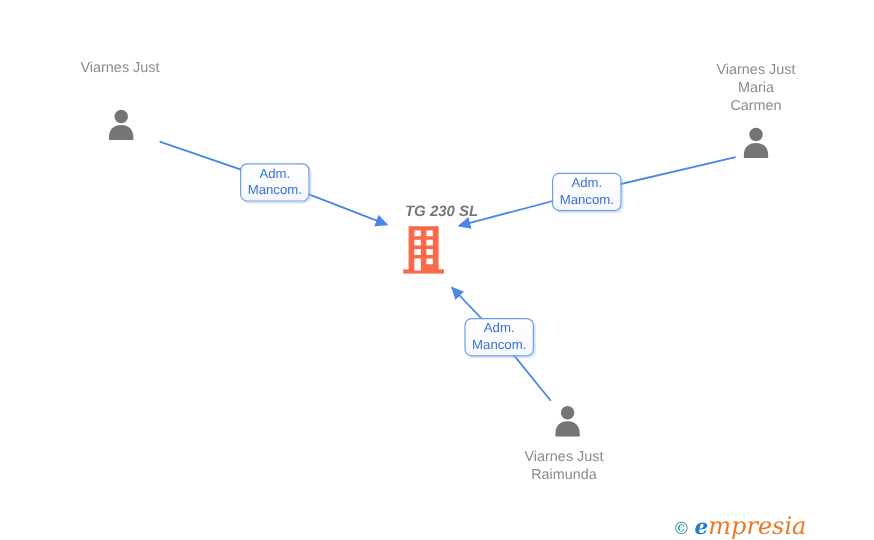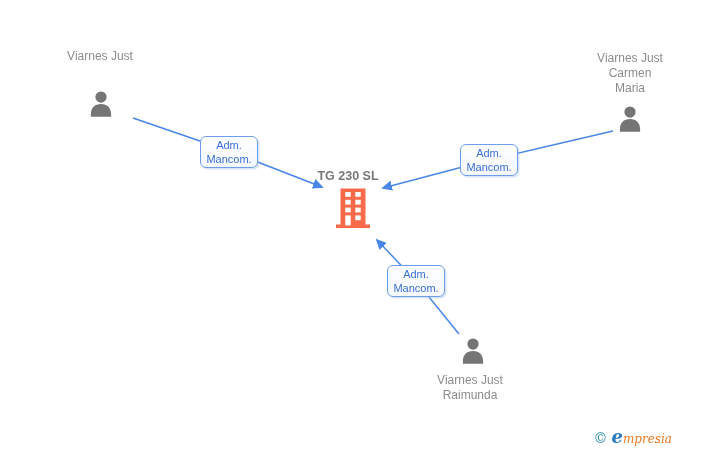--- a/index.html
+++ b/index.html
@@ -67,21 +67,21 @@
     position: absolute;
     right: 4px;
     top: 426px;
     font-family: "DejaVu Serif", serif;
     font-style: italic;
     white-space: nowrap;
     cursor: pointer;
   }
   .watermark .copy { color: #2b8ca6; font-size: 14px; font-style: normal; margin-right: 4px; }
   .watermark .brand-e { color: #2b7bbf; font-size: 18px; font-weight: bold; }
-  .watermark .brand-rest { color: #e87a28; font-size: 12px; margin-top: 20px; }
+  .watermark .brand-rest { color: #e87a28; font-size: 20px; margin-top: 20px; }
 </style>
 </head>
 <body>
 
 <div id="canvas">
 
   <svg id="edges-svg" viewBox="0 0 728 450">
     <defs>
       <marker id="arrow" viewBox="0 0 10 10" refX="7.5" refY="5" markerWidth="8" markerHeight="8" orient="auto">
         <path d="M0,0.8 L9,5 L0,9.2 Z" fill="#4a86e8"></path>
@@ -100,38 +100,38 @@
   <div class="person-name" style="left:40px; top:49px; width:120px;">
     <div>Viarnes Just</div>
   </div>
   <svg class="person-icon" style="left:86px; top:90px;" viewBox="0 0 32 32">
     <circle cx="16" cy="7.5" r="6" fill="#757575"></circle>
     <path d="M16 15 c-6.8 0 -10.8 4.3 -10.8 10.8 L5.2 28.5 h21.6 v-2.7 c0 -6.5 -4 -10.8 -10.8 -10.8 z" fill="#757575"></path>
   </svg>
 
   <div class="person-name" style="left:570px; top:51px; width:120px;">
     <div>Viarnes Just</div>
+    <div>Maria</div>
     <div>Carmen</div>
-    <div>Maria</div>
   </div>
   <svg class="person-icon" style="left:615px; top:105px;" viewBox="0 0 32 32">
     <circle cx="16" cy="7.5" r="6" fill="#757575"></circle>
     <path d="M16 15 c-6.8 0 -10.8 4.3 -10.8 10.8 L5.2 28.5 h21.6 v-2.7 c0 -6.5 -4 -10.8 -10.8 -10.8 z" fill="#757575"></path>
   </svg>
 
   <svg class="person-icon" style="left:458px; top:337px;" viewBox="0 0 32 32">
     <circle cx="16" cy="7.5" r="6" fill="#757575"></circle>
     <path d="M16 15 c-6.8 0 -10.8 4.3 -10.8 10.8 L5.2 28.5 h21.6 v-2.7 c0 -6.5 -4 -10.8 -10.8 -10.8 z" fill="#757575"></path>
   </svg>
   <div class="person-name" style="left:400px; top:373px; width:140px;">
     <div>Viarnes Just</div>
     <div>Raimunda</div>
   </div>
 
-  <div class="company-label" style="left:298px; top:169px; width:100px;">TG 230 SL</div>
+  <div class="company-label" style="left:318px; top:169px; width:100px;font-style:italic;">TG 230 SL</div>
   <svg class="building-icon" style="left:335px; top:188px;" viewBox="0 0 36 42">
     <rect x="1" y="36.5" width="34" height="3.5" fill="#f96a4a"></rect>
     <rect x="5.5" y="0.5" width="25" height="37" fill="#f96a4a"></rect>
     <rect x="10.3" y="4" width="5.4" height="4.8" fill="#ffffff"></rect>
     <rect x="20.3" y="4" width="5.4" height="4.8" fill="#ffffff"></rect>
     <rect x="10.3" y="11.8" width="5.4" height="4.8" fill="#ffffff"></rect>
     <rect x="20.3" y="11.8" width="5.4" height="4.8" fill="#ffffff"></rect>
     <rect x="10.3" y="19.6" width="5.4" height="4.8" fill="#ffffff"></rect>
     <rect x="20.3" y="19.6" width="5.4" height="4.8" fill="#ffffff"></rect>
     <rect x="10.3" y="27.4" width="5.4" height="10" fill="#ffffff"></rect>

